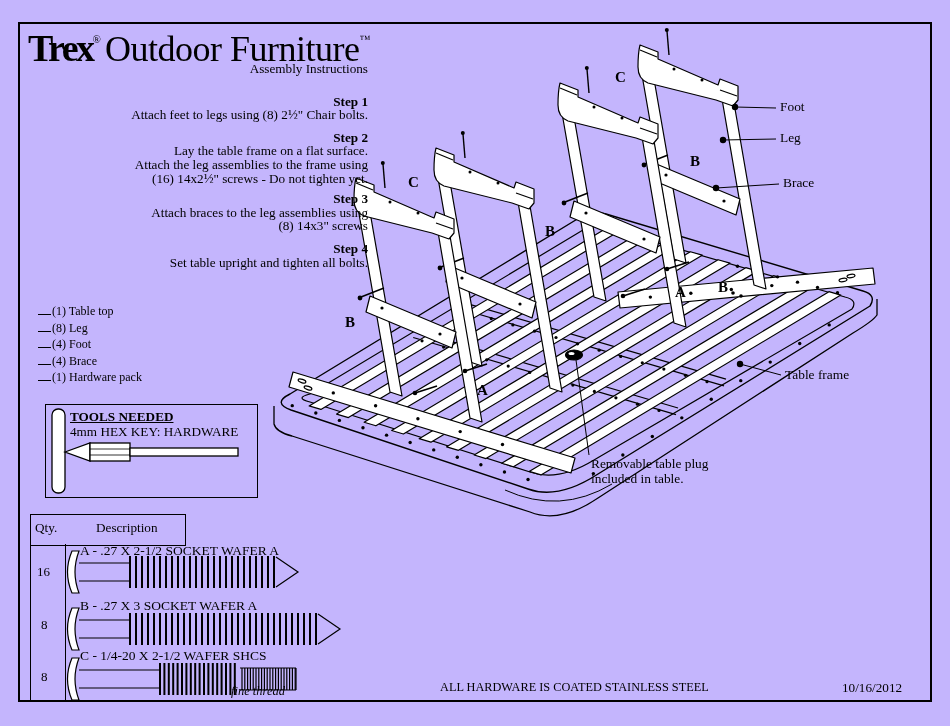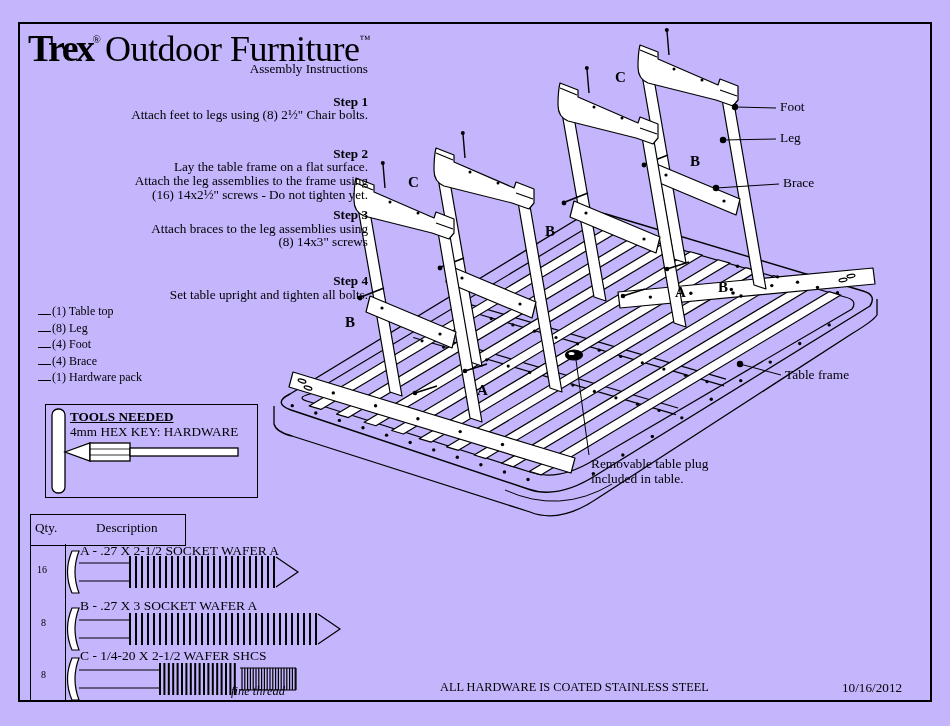--- a/index.html
+++ b/index.html
@@ -10,33 +10,33 @@
   #art{position:absolute;left:0;top:0;}
   .abs{position:absolute;}
   .t{font-size:13.2px;line-height:13.6px;white-space:pre;text-align:right;}
   .b{font-weight:bold;}
   .logo{left:28px;top:26px;white-space:nowrap;}
   .logo .trex{font-size:38px;font-weight:bold;letter-spacing:-2.5px;}
   .logo .reg{font-size:11px;vertical-align:18px;}
   .logo .of{font-size:36px;font-weight:400;letter-spacing:-0.5px;margin-left:4px;}
   .logo .tm{font-size:11px;vertical-align:18px;}
   #instructions{left:38px;top:62px;width:330px;}
-  .mt20{margin-top:19px;} .mt10{margin-top:25px;} .mt8{margin-top:7px;}
+  .mt20{margin-top:19px;} .mt10{margin-top:9px;} .mt8{margin-top:7px;}
   #parts{left:38px;top:303px;}
   .part-row{font-size:12px;line-height:15.5px;white-space:pre;}
   .blank{display:inline-block;width:13px;height:11px;border-bottom:1.3px solid #000;margin-right:1px;}
   #tools-box{left:45px;top:404px;width:211px;height:92px;border:1.6px solid #000;}
   #tools-title{left:70px;top:410px;text-decoration:underline;}
   #tools-line{left:70px;top:425px;}
   .mk{position:absolute;font-weight:bold;font-size:15px;line-height:15px;}
   .call{position:absolute;font-size:13.4px;line-height:14.5px;white-space:pre;}
   #hw-headerbox{left:30px;top:514px;width:154px;height:30px;border:1.6px solid #000;}
   #hw-vline-left{left:30px;top:544px;height:156px;border-left:1.6px solid #000;}
   #hw-vline-div{left:65px;top:544px;height:156px;border-left:1.6px solid #000;}
-  .qty{position:absolute;font-size:10px;}
+  .qty{position:absolute;font-size:13px;}
   .hwlabel{position:absolute;font-size:13.5px;white-space:pre;}
   .fine{font-style:italic;font-size:12.5px;}
   #footer-note{left:440px;top:680px;font-size:12.3px;}
   #footer-date{left:842px;top:680px;font-size:13.2px;}
 </style>
 </head>
 <body>
 
 <div id="page">
 

